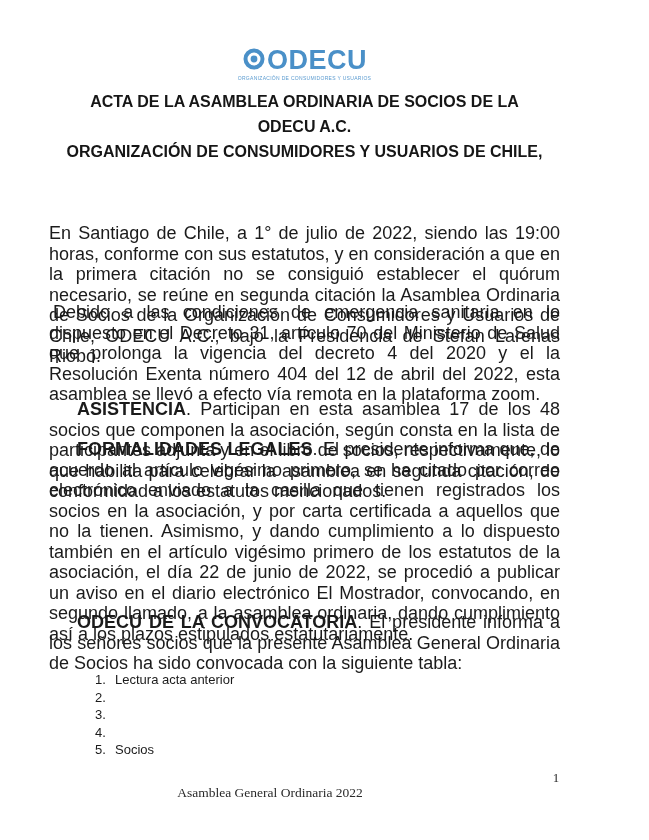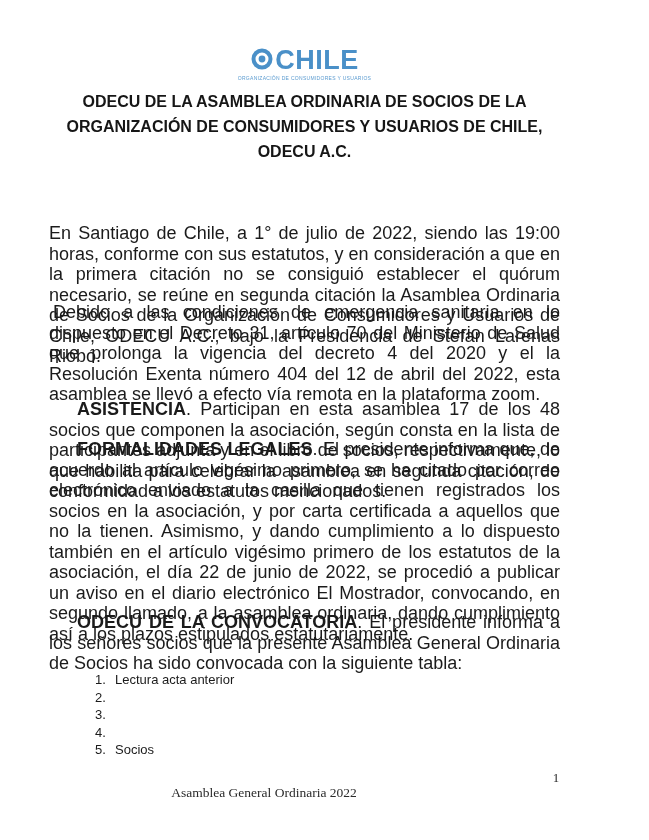--- a/index.html
+++ b/index.html
@@ -94,21 +94,21 @@
   }
   .agenda-item { display: flex; }
   .agenda-num {
     width: 20px;
     flex: 0 0 20px;
   }
   
   .footer-title {
     position: absolute;
     top: 785px;
-    left: 79px;
+    left: 85px;
     width: 370px;
     text-align: center;
     font-family: "Liberation Serif", serif;
     font-size: 13.5px;
     color: #2a2a2a;
   }
   .page-number {
     position: absolute;
     top: 770px;
     left: 548px;
@@ -126,29 +126,29 @@
   <div class="content">
 
     <div class="logo">
       <span class="logo-mark">
         <span class="logo-ring">
           <svg width="24" height="24" viewBox="0 0 24 24">
             <circle cx="12" cy="13" r="8.5" fill="none" stroke="#4a90c8" stroke-width="4"></circle>
             <circle cx="12" cy="13" r="3.4" fill="#4a90c8"></circle>
           </svg>
         </span>
-        <span class="logo-word">CHILE</span>
+        <span class="logo-word">ODECU</span>
       </span>
       <span class="logo-tagline">ORGANIZACIÓN DE CONSUMIDORES Y USUARIOS</span>
     </div>
 
     <div class="doc-title">
-      <div>ODECU DE LA ASAMBLEA ORDINARIA DE SOCIOS DE LA</div>
+      <div>ACTA DE LA ASAMBLEA ORDINARIA DE SOCIOS DE LA</div>
+      <div>ODECU A.C.</div>
       <div>ORGANIZACIÓN DE CONSUMIDORES Y USUARIOS DE CHILE,</div>
-      <div>ODECU A.C.</div>
     </div>
 
     <p class="para p-intro">
       <span>En Santiago de Chile, a 1° de julio de 2022, siendo las 19:00 horas, conforme con sus estatutos, y en consideración a que en la primera citación no se consiguió establecer el quórum necesario, se reúne en segunda citación la Asamblea Ordinaria de Socios de la Organización de Consumidores y Usuarios de Chile, ODECU A.C., bajo la Presidencia de Stefan Larenas Riobó.</span>
     </p>
 
     <p class="para p-emergencia">
       <span>Debido a las condiciones de emergencia sanitaria en lo dispuesto en el Decreto 31, artículo 70  del Ministerio de Salud  que prolonga  la vigencia  del decreto 4 del 2020  y el la Resolución Exenta número 404 del 12 de abril  del 2022, esta asamblea se llevó a efecto vía remota en la plataforma zoom.</span>
     </p>
 

